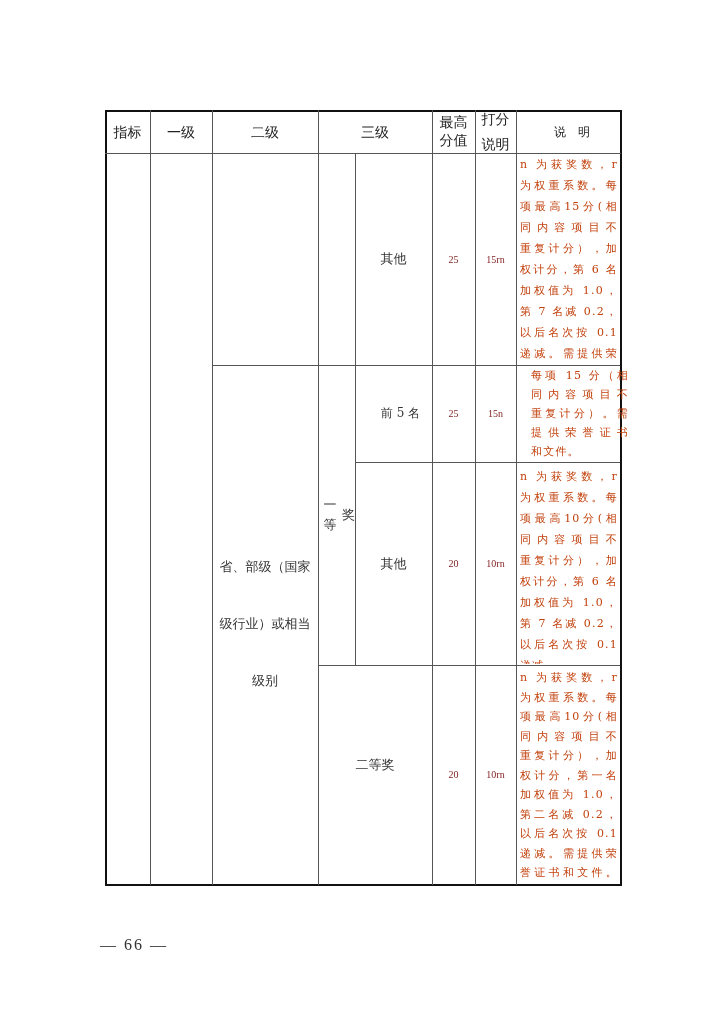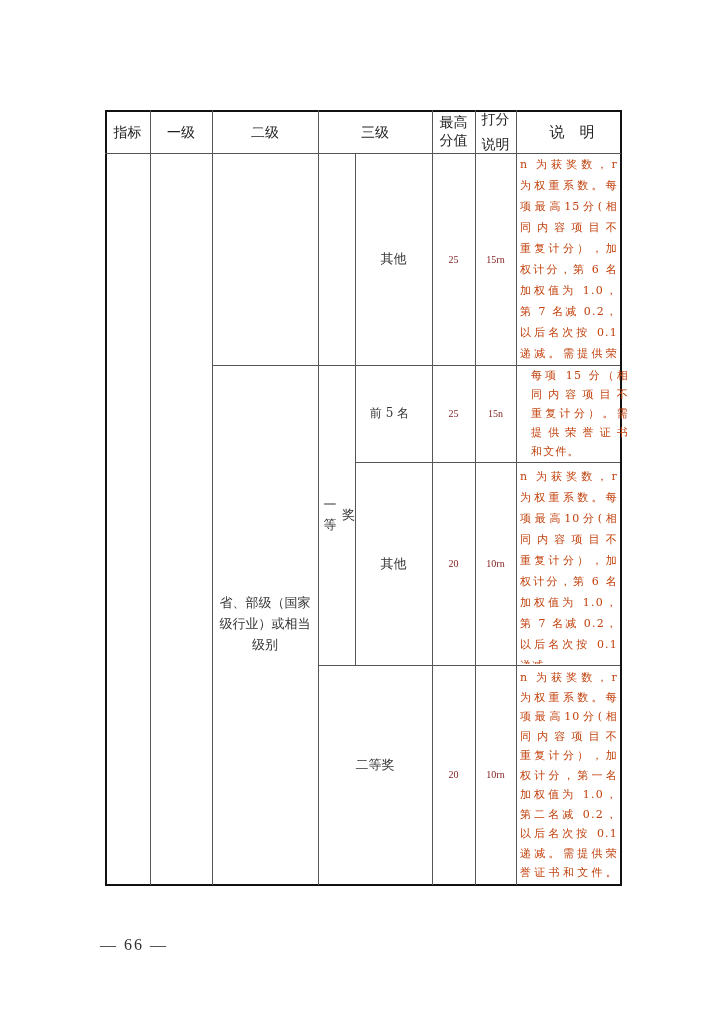--- a/index.html
+++ b/index.html
@@ -57,23 +57,23 @@
   <div class="cell hdr" style="left:212px;top:110px;width:106px;height:43px;">二级</div>
   <div class="cell hdr" style="left:318px;top:110px;width:114px;height:43px;">三级</div>
   <div class="cell hdr" style="left:432px;top:110px;width:43px;height:43px;flex-direction:column;font-family:Liberation Serif, serif;">
     <span>最高</span>
     <span>分值</span>
   </div>
   <div class="cell hdr" style="left:475px;top:110px;width:41px;height:43px;flex-direction:column;gap:7px;">
     <span>打分</span>
     <span>说明</span>
   </div>
-  <div class="cell hdr" style="left:516px;top:110px;width:112px;height:43px;font-size:15px;">说　明</div>
+  <div class="cell hdr" style="left:516px;top:110px;width:112px;height:43px;font-size:12px;">说　明</div>
 
-  <div class="cell txt" style="left:212px;top:590px;width:106px;height:66px;flex-direction:column;line-height:21px;">
+  <div class="cell txt" style="left:212px;top:590px;width:106px;height:66px;flex-direction:column;line-height:21px;gap:36px;">
     <span>省、部级（国家</span>
     <span>级行业）或相当</span>
     <span>级别</span>
   </div>
 
   <div class="cell txt" style="left:318px;top:490px;width:37px;height:50px;flex-direction:row;line-height:20px;">
     <span>一等</span>
     <span>奖</span>
   </div>
 
@@ -87,21 +87,21 @@
       <span>同内容项目不</span>
       <span>重复计分），加</span>
       <span>权计分，第 6 名</span>
       <span>加权值为 1.0，</span>
       <span>第 7 名减 0.2，</span>
       <span>以后名次按 0.1</span>
       <span>递减。需提供荣</span>
       <span>誉证书和文件。</span>
   </div>
 
-  <div class="cell txt" style="left:351px;top:365px;width:77px;height:97px;font-size:12px;">前 5 名</div>
+  <div class="cell txt" style="left:362px;top:365px;width:77px;height:97px;font-size:12px;">前 5 名</div>
   <div class="cell num" style="left:432px;top:365px;width:43px;height:97px;">25</div>
   <div class="cell num" style="left:475px;top:365px;width:41px;height:97px;">15n</div>
   <div class="desc" style="left:528px;top:366px;width:103px;height:96px;line-height:19px;">
     <span>每项 15 分（相</span>
       <span>同内容项目不</span>
       <span>重复计分）。需</span>
       <span>提供荣誉证书</span>
       <span style="text-align-last:left;">和文件。</span>
   </div>
 

